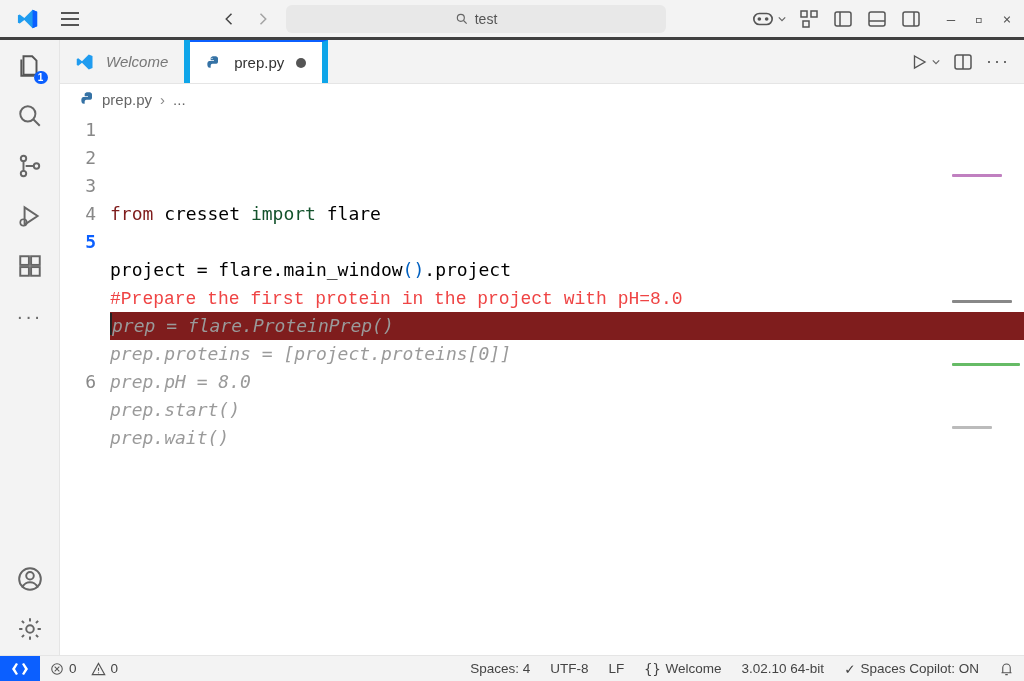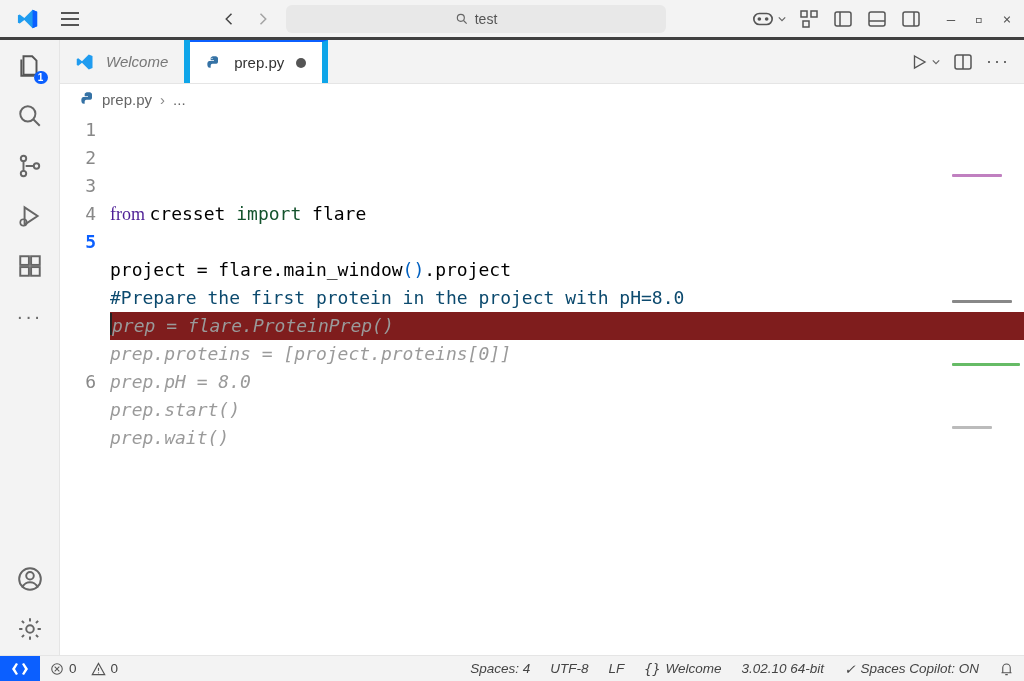--- a/index.html
+++ b/index.html
@@ -36,39 +36,39 @@
   .breadcrumb { height:30px; display:flex; align-items:center; gap:8px; padding:0 20px; font-size:15px; color:#666;}
   .breadcrumb .crumb { display:flex; align-items:center; gap:6px;}
   .breadcrumb .chev { color:#888;}
 
   .code-area { flex:1; display:flex; position:relative; font-family: "Consolas", "Menlo", monospace; font-size:18px; line-height:28px; }
   .gutter { width:50px; text-align:right; color:#888; padding-right:14px; padding-top:2px; user-select:none;}
   .gutter .ln { height:28px;}
   .gutter .ln.current { color:#0b5fff; font-weight:600;}
   .code { flex:1; padding-top:2px; white-space:pre; color:#222; position:relative;}
   .code .line { height:28px; }
-  .kw-from { color:#4c1d95;font-family:Liberation Serif, serif;}
+  .kw-from { color:#7f1d1d;}
   .kw-import { color:#14532d;}
   .ident { color:#000000;}
   .paren { color:#0060c0;}
-  .comment { color:#0c4a6e;}
+  .comment { color:#ef4444;font-family:Liberation Mono, monospace;}
   .ghost { color:#9a9a9a; font-style:italic;}
   .code .line.current { background:#7f1d1d;}
   .cursor { border-left:2px solid #222; display:inline-block; height:22px; vertical-align:-3px; animation:blink 1s step-start infinite;}
   @keyframes blink { 50% { opacity:0;} }
 
   .minimap { position:absolute; right:2px; top:2px; width:70px; height:30px; }
   .minimap .mline { height:3px; margin:2px 0; border-radius:1px;}
 
   
   .statusbar { height:26px; background:#f3f3f3; border-top:1px solid #e5e5e5; display:flex; align-items:center; font-size:13.5px; color:#444;}
   .statusbar .remote { width:40px; height:100%; background:#0b5fff; display:flex; align-items:center; justify-content:center; color:#fff;}
   .statusbar .seg { padding:0 10px; display:flex; align-items:center; gap:5px;}
   .statusbar .spacer { flex:1;}
-  .statusbar .right-group { display:flex; align-items:flex-start;font-style:italic; }
+  .statusbar .right-group { display:flex; align-items:flex-start; }
 
   svg { display:block; }
   .icon-btn, .icon { cursor:default; }
 </style>
 </head>
 <body>
 
 <div class="app">
 
   <div class="titlebar">

